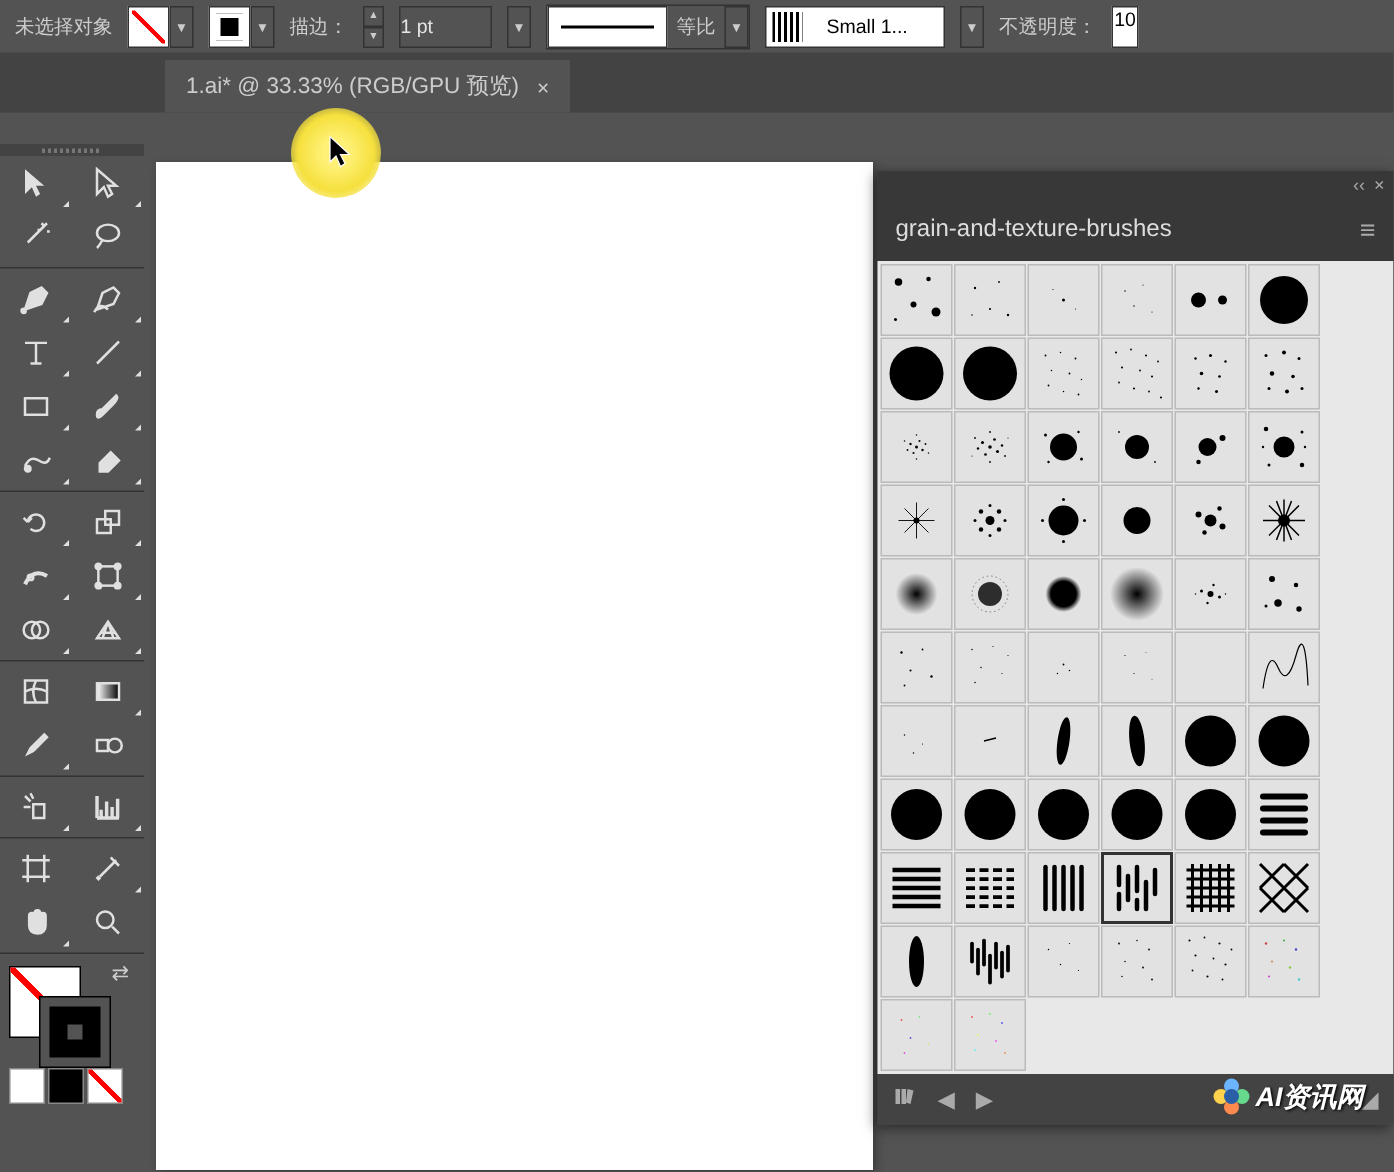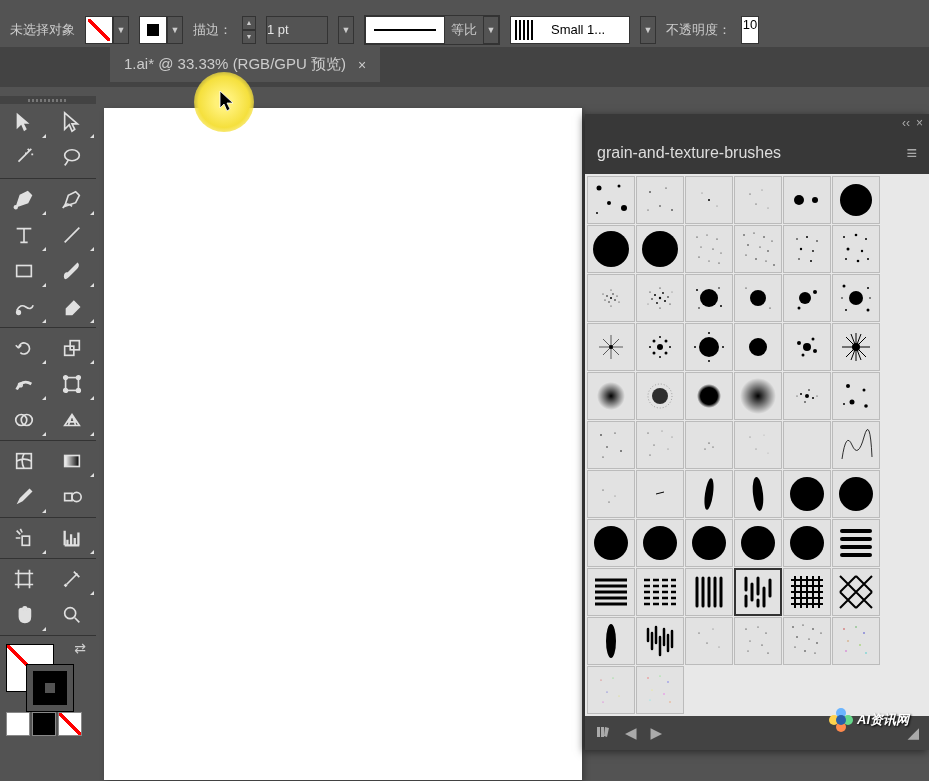--- a/index.html
+++ b/index.html
@@ -1,36 +1,36 @@
 <!DOCTYPE html>
 <html><head>
 <meta charset="utf-8">
 <style>
 * { margin: 0; padding: 0; box-sizing: border-box; }
 body { font-family: "Microsoft YaHei", Arial, sans-serif; background: #535353; color: #e0e0e0; width: 929px; height: 781px; overflow: hidden; position: relative; }
 
 
-.options-bar { height: 35px; background: #535353; display: flex; align-items: center; padding: 0 10px; gap: 10px; font-size: 13px; margin-top: 12px; }
+.options-bar { height: 35px; background: #535353; display: flex; align-items: center; padding: 0 10px; gap: 10px; font-size: 13px; }
 .options-bar .label { color: #ccc; }
 .swatch-btn { width: 28px; height: 28px; border: 1px solid #333; background: #fff; position: relative; }
 .swatch-none::after { content: ''; position: absolute; inset: 2px; background: linear-gradient(to top right, transparent 45%, #f00 45%, #f00 55%, transparent 55%); }
 .swatch-black { background: #fff; }
 .swatch-black::after { content: ''; position: absolute; inset: 4px; background: #000; border: 3px solid #fff; box-shadow: inset 0 0 0 1px #000; }
 .dropdown-arrow { width: 16px; height: 28px; background: #535353; border: 1px solid #333; display: flex; align-items: center; justify-content: center; font-size: 9px; color: #ccc; cursor: pointer; }
 .stroke-input { width: 62px; height: 28px; background: #535353; border: 1px solid #333; color: #e5e5e5; text-align: left; font-size: 13px; }
 .stepper { display: flex; flex-direction: column; }
 .stepper button { width: 14px; height: 14px; background: #535353; border: 1px solid #333; color: #ccc; font-size: 7px; cursor: pointer; }
 .profile-line { width: 80px; height: 28px; background: #fff; border: 1px solid #333; display: flex; align-items: center; justify-content: center; }
 .profile-line::after { content: ''; width: 80%; height: 2px; background: #000; }
 .brush-preview { width: 120px; height: 28px; background: #fff; border: 1px solid #333; color: #000; display: flex; align-items: center; font-size: 13px; padding: 0 4px; gap: 16px; }
 .brush-thumb { width: 20px; height: 20px; background: repeating-linear-gradient(90deg, #000 0 2px, transparent 2px 4px); }
 .opacity-input { width: 18px; height: 28px; background: #fff; border: 1px solid #333; color: #000; text-align: center; }
 
 
-.tab-bar { height: 40px; background: #434343; display: flex; align-items: flex-start; padding-left: 110px; }
+.tab-bar { height: 40px; background: #434343; display: flex; align-items: flex-end; padding-left: 110px; }
 .tab { padding: 8px 14px; background: #535353; color: #ccc; font-size: 15px; display: flex; align-items: center; gap: 12px; }
 .tab .close { cursor: pointer; font-size: 14px; }
 
 
 .toolbar { position: absolute; top: 92px; left: 0; width: 96px; background: #535353; display: flex; flex-direction: column; padding: 4px 0; }
 .toolbar-grip { height: 8px; background: #434343; display: flex; justify-content: center; align-items: center; }
 .toolbar-grip::after { content: ''; width: 40px; height: 3px; background: repeating-linear-gradient(90deg, #777 0 2px, transparent 2px 4px); }
 .tool-row { display: flex; }
 .tool-btn { width: 48px; height: 36px; display: flex; align-items: center; justify-content: center; color: #e0e0e0; cursor: pointer; font-size: 20px; position: relative; }
 .tool-btn svg { width: 22px; height: 22px; fill: none; stroke: #e0e0e0; stroke-width: 1.8; }
@@ -64,21 +64,21 @@
 .panel-tab { height: 42px; background: #383838; display: flex; align-items: center; justify-content: space-between; padding: 0 12px; gap: 31px; }
 .panel-tab-title { font-size: 16px; color: #ddd; }
 .panel-menu { font-size: 18px; color: #aaa; cursor: pointer; }
 .brush-grid { background: #e8e8e8; display: grid; grid-template-columns: repeat(6, 48px); gap: 1px; padding: 2px; justify-content: start; max-height: 552px; }
 .brush-cell { width: 48px; height: 48px; background: #e2e2e2; border: 1px solid #bbb; display: flex; align-items: center; justify-content: center; overflow: hidden; cursor: pointer; }
 .brush-cell.selected { border: 2px solid #333; }
 .brush-cell svg { width: 44px; height: 44px; }
 .panel-footer { height: 34px; background: #434343; display: flex; align-items: center; padding: 0 10px; gap: 14px; color: #aaa; font-size: 15px; }
 
 
-.watermark { position: absolute; bottom: 49px; right: 20px; display: flex; align-items: center; gap: 4px; z-index: 30; font-style: italic; font-weight: bold; font-size: 13px; color: #fff; text-shadow: 1px 1px 2px #000; }
+.watermark { position: absolute; bottom: 38px; right: 20px; display: flex; align-items: center; gap: 4px; z-index: 30; font-style: italic; font-weight: bold; font-size: 18px; color: #fff; text-shadow: 1px 1px 2px #000; }
 .wm-flower { width: 24px; height: 24px; position: relative; }
 .wm-flower span { position: absolute; width: 10px; height: 10px; border-radius: 50%; }
 
 </style>
 </head>
 <body>
 
 <div class="options-bar">
   <span class="label">未选择对象</span>
   <div style="display:flex;">

